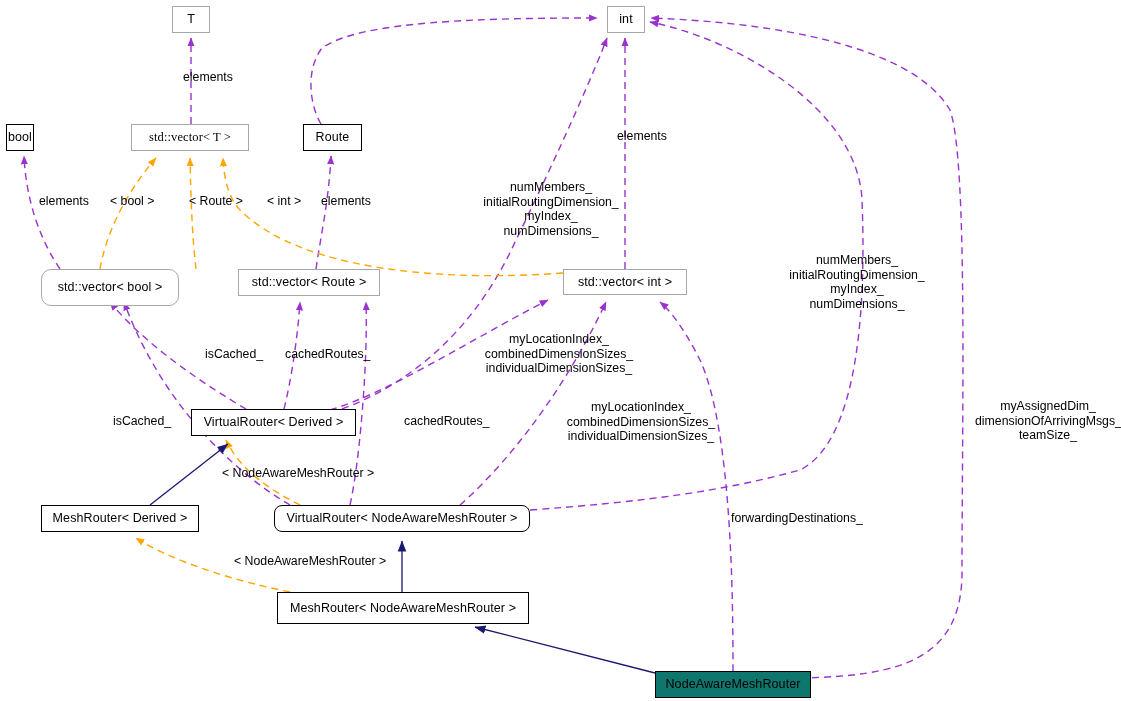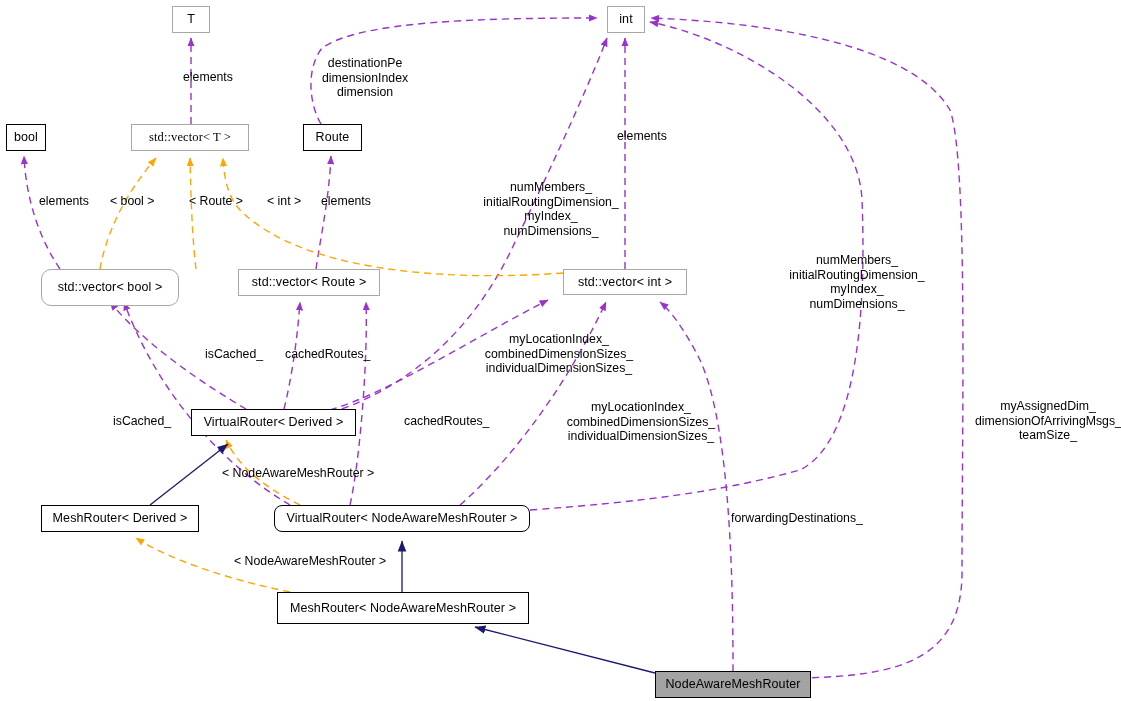--- a/index.html
+++ b/index.html
@@ -37,21 +37,21 @@
     letter-spacing: 0.1px;
     z-index: 5;
   }
   .node.black {
     border: 1px solid #000000;
   }
   .node.gray {
     border: 1px solid #a8a8a8;
   }
   .node.filled {
-    background: #a3a3a3;
+    background: #0f766e;
     border: 1px solid #000000;
   }
   .edge-label {
     position: absolute;
     font-size: 12.3px;
     color: #000000;
     white-space: pre;
     line-height: 14.5px;
     z-index: 4;
     background: transparent;
@@ -128,36 +128,33 @@
       <path d="M150,505 L228,444" marker-end="url(#arrow-navy)"></path>
 
       <path d="M402,592 L402,541" marker-end="url(#arrow-navy)"></path>
 
       <path d="M655,673 L475,627" marker-end="url(#arrow-navy)"></path>
     </g>
   </svg>
 
   <div class="node gray" style="left:172px;top:6px;width:38px;height:27px;">T</div>
   <div class="node gray" style="left:607px;top:6px;width:38px;height:27px;">int</div>
-  <div class="node black" style="left:6px;top:124px;width:40px;height:27px;">bool</div>
+  <div class="node black" style="left:6px;top:124px;width:28px;height:27px;">bool</div>
   <div class="node gray" style="left:131px;top:124px;width:118px;height:27px;font-family:Liberation Serif, serif;">std::vector&lt; T &gt;</div>
   <div class="node black" style="left:303px;top:124px;width:59px;height:27px;">Route</div>
   <div class="node gray" style="left:41px;top:269px;width:138px;height:37px;border-radius:10px;">std::vector&lt; bool &gt;</div>
   <div class="node gray" style="left:238px;top:269px;width:142px;height:27px;">std::vector&lt; Route &gt;</div>
   <div class="node gray" style="left:563px;top:269px;width:124px;height:26px;">std::vector&lt; int &gt;</div>
   <div class="node black" style="left:191px;top:409px;width:165px;height:27px;">VirtualRouter&lt; Derived &gt;</div>
   <div class="node black" style="left:41px;top:505px;width:158px;height:27px;">MeshRouter&lt; Derived &gt;</div>
   <div class="node black" style="left:274px;top:505px;width:256px;height:27px;border-radius:8px;">VirtualRouter&lt; NodeAwareMeshRouter &gt;</div>
   <div class="node black" style="left:277px;top:592px;width:252px;height:32px;">MeshRouter&lt; NodeAwareMeshRouter &gt;</div>
   <div class="node filled" style="left:655px;top:671px;width:156px;height:27px;">NodeAwareMeshRouter</div>
 
   <div class="edge-label left" style="left:183px;top:70px;">elements</div>
-  <div class="edge-label center" style="left:322px;top:56px;">destinationPe
-dimensionIndex
-dimension</div>
   <div class="edge-label left" style="left:617px;top:129px;">elements</div>
   <div class="edge-label left" style="left:39px;top:194px;">elements</div>
   <div class="edge-label left" style="left:110px;top:194px;">&lt; bool &gt;</div>
   <div class="edge-label left" style="left:189px;top:194px;">&lt; Route &gt;</div>
   <div class="edge-label left" style="left:267px;top:194px;">&lt; int &gt;</div>
   <div class="edge-label left" style="left:321px;top:194px;">elements</div>
   <div class="edge-label center" style="left:466px;top:180px;width:170px;">numMembers_
 initialRoutingDimension_
 myIndex_
 numDimensions_</div>

